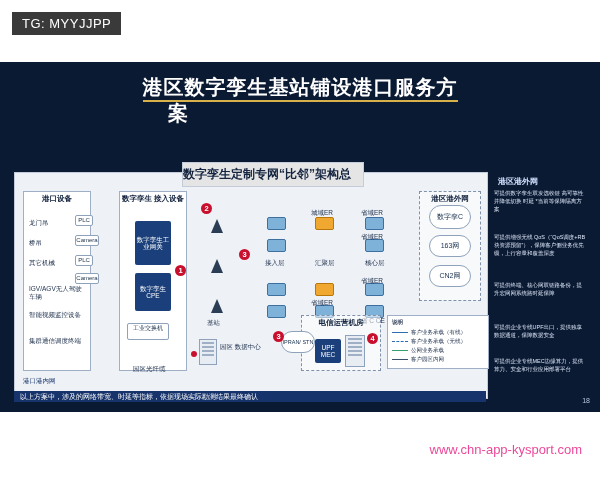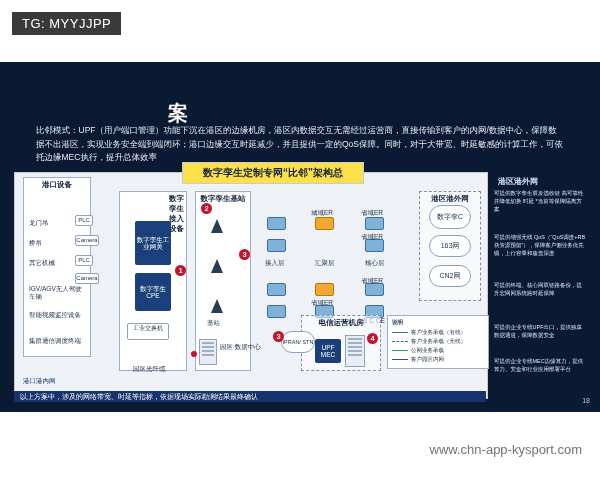--- a/index.html
+++ b/index.html
@@ -11,21 +11,21 @@
 
   .slide-title{position:absolute;left:0;top:12px;width:600px;text-align:center;font-size:20px;font-weight:bold;color:#ffffff;letter-spacing:1px;}
   .slide-title .u{border-bottom:2px solid #d8b14a;padding-bottom:2px;}
   .slide-title2{position:absolute;left:168px;top:38px;font-size:20px;font-weight:bold;color:#fff;}
 
   .lede{position:absolute;left:36px;top:62px;width:528px;font-size:8.5px;line-height:1.6;color:#e6eaf2;}
 
   .diagram{position:absolute;left:14px;top:110px;width:472px;height:225px;background:#eef2f7;border:1px solid #c3ccd8;}
   .rightpane{position:absolute;left:490px;top:110px;width:98px;height:225px;background:#0b1a33;}
 
-  .dcap{position:absolute;left:182px;top:100px;width:180px;background:#fde047;color:#14243f;font-size:10px;font-weight:bold;text-align:center;padding:3px 0;border:1px solid #c3ccd8;z-index:6;}
+  .dcap{position:absolute;left:182px;top:100px;width:180px;background:#e5e5e5;color:#14243f;font-size:12px;font-weight:bold;text-align:left;padding:3px 0;border:1px solid #c3ccd8;z-index:6;}
 
   
   .blk{position:absolute;box-sizing:border-box;}
   .panel{background:#ffffff;border:1px solid #9fb0c6;}
   .panel-title{font-size:7.5px;color:#14243f;text-align:center;padding:2px 0;font-weight:bold;}
   .dash{border:1px dashed #7f91ab;background:rgba(255,255,255,0.55);}
   .lbl{position:absolute;font-size:6.5px;color:#1c2e4a;}
   .lblw{position:absolute;font-size:6.5px;color:#ffffff;}
 
   .pill{position:absolute;background:#ffffff;border:1px solid #8ea2bb;border-radius:2px;font-size:6px;color:#22374f;text-align:center;line-height:9px;}
@@ -46,65 +46,64 @@
   .lg-line.k{border-top:1.5px solid #39506e;}
 
   .rp-title{position:absolute;left:8px;top:4px;font-size:8px;color:#cfe0ff;font-weight:bold;}
   .rp-li{position:absolute;font-size:5.5px;color:#dbe6f7;line-height:1.45;width:92px;left:4px;}
 
   .bandbar{position:absolute;left:14px;bottom:10px;width:472px;height:11px;background:#16336b;color:#fff;font-size:7px;line-height:11px;padding-left:6px;box-sizing:border-box;}
 
   .pagenum{position:absolute;right:10px;bottom:8px;font-size:7px;color:#b9c6dd;}
 
   .watermark{position:absolute;left:0;top:412px;width:600px;height:68px;background:#ffffff;}
-  .wm-text{position:absolute;right:18px;top:442px;font-size:13px;color:#737373;}
+  .wm-text{position:absolute;right:18px;top:442px;font-size:13px;color:#ec4899;}
 </style>
 </head>
 <body>
 
 <div class="tg-badge">TG: MYYJJPP</div>
 
 <div class="slide">
 
+  <div class="slide-title">
+    <span class="u">港区数字孪生基站铺设港口服务方</span>
+  </div>
   <div class="slide-title2">案</div>
 
-  <div class="lede">比邻模式：UPF（用户端口管理）功能下沉在港区的边缘机房，港区内数据交互无需经过运营商，直接传输到客户的内网/数据中心，保障数据不出港区，实现业务安全端到端闭环；港口边缘交互时延减少，并且提供一定的QoS保障。同时，对于大带宽、时延敏感的计算工作，可依托边缘MEC执行，提升总体效率</div>
 
   <div class="dcap">
     <span>数字孪生定制专网“比邻”架构总</span>
   </div>
 
   <div class="diagram">
 
-    <div class="blk panel" style="left:8px;top:4px;width:68px;height:180px;">
+    <div class="blk panel" style="left:8px;top:18px;width:68px;height:180px;">
       <div class="panel-title">港口设备</div>
     </div>
     <div class="lbl" style="left:14px;top:46px;">龙门吊</div>
     <div class="lbl" style="left:14px;top:66px;">桥吊</div>
     <div class="lbl" style="left:14px;top:86px;">其它机械</div>
     <div class="lbl" style="left:14px;top:112px;width:54px;line-height:1.25;">IGV/AGV无人驾驶车辆</div>
     <div class="lbl" style="left:14px;top:138px;width:54px;line-height:1.25;">智能视频监控设备</div>
     <div class="lbl" style="left:14px;top:164px;width:60px;line-height:1.25;">集群通信调度终端</div>
 
     <div class="pill" style="left:60px;top:42px;width:16px;height:9px;">PLC</div>
     <div class="pill" style="left:60px;top:62px;width:22px;height:9px;">Camera</div>
     <div class="pill" style="left:60px;top:82px;width:16px;height:9px;">PLC</div>
     <div class="pill" style="left:60px;top:100px;width:22px;height:9px;">Camera</div>
 
-    <div class="blk panel" style="left:104px;top:18px;width:68px;height:180px;padding-left:47px;">
+    <div class="blk panel" style="left:104px;top:18px;width:68px;height:180px;">
       <div class="panel-title">数字孪生 接入设备</div>
     </div>
     <div class="bluebox" style="left:120px;top:48px;width:36px;height:44px;">数字孪生工业网关</div>
     <div class="bluebox" style="left:120px;top:100px;width:36px;height:38px;">数字孪生 CPE</div>
     <div class="pill" style="left:112px;top:150px;width:40px;height:14px;line-height:7px;padding-top:1px;">工业交换机</div>
     <div class="numbadge" style="left:160px;top:92px;">1</div>
 
-    <div class="blk panel" style="left:180px;top:18px;width:56px;height:180px;">
-      <div class="panel-title">数字孪生基站</div>
-    </div>
     <div class="tower" style="left:196px;top:46px;"></div>
     <div class="tower" style="left:196px;top:86px;"></div>
     <div class="tower" style="left:196px;top:126px;"></div>
     <div class="lbl" style="left:192px;top:146px;">基站</div>
     <div class="numbadge" style="left:186px;top:30px;">2</div>
     <div class="numbadge" style="left:224px;top:76px;">3</div>
 
     <div class="lbl" style="left:250px;top:86px;">接入层</div>
     <div class="lbl" style="left:300px;top:86px;">汇聚层</div>
     <div class="lbl" style="left:350px;top:86px;">核心层</div>

